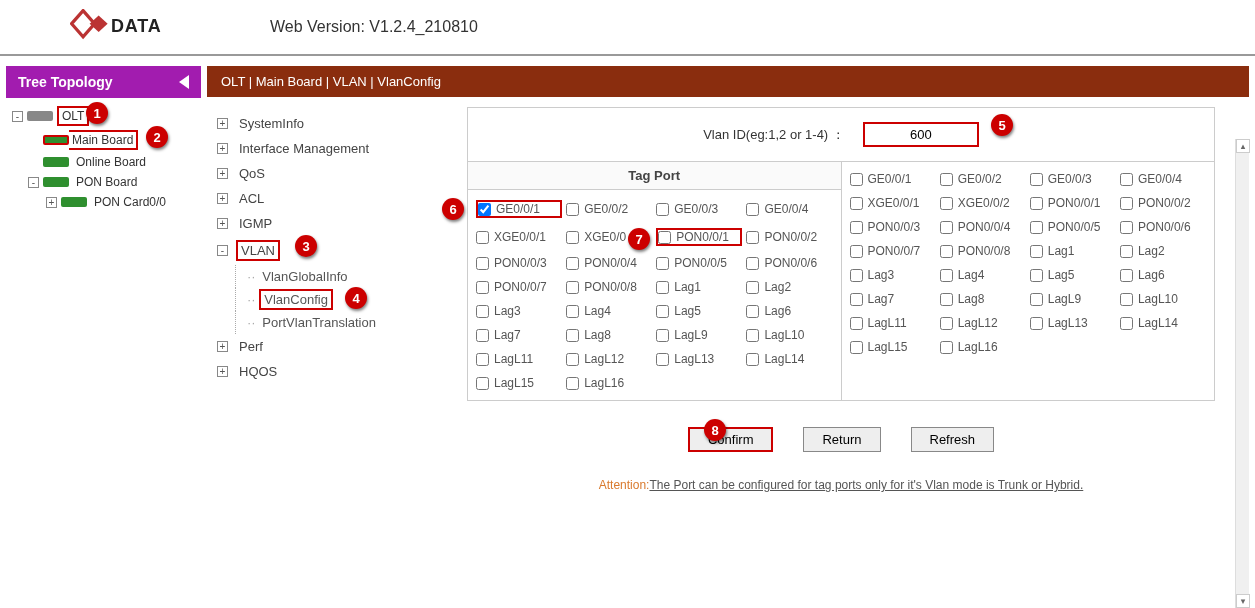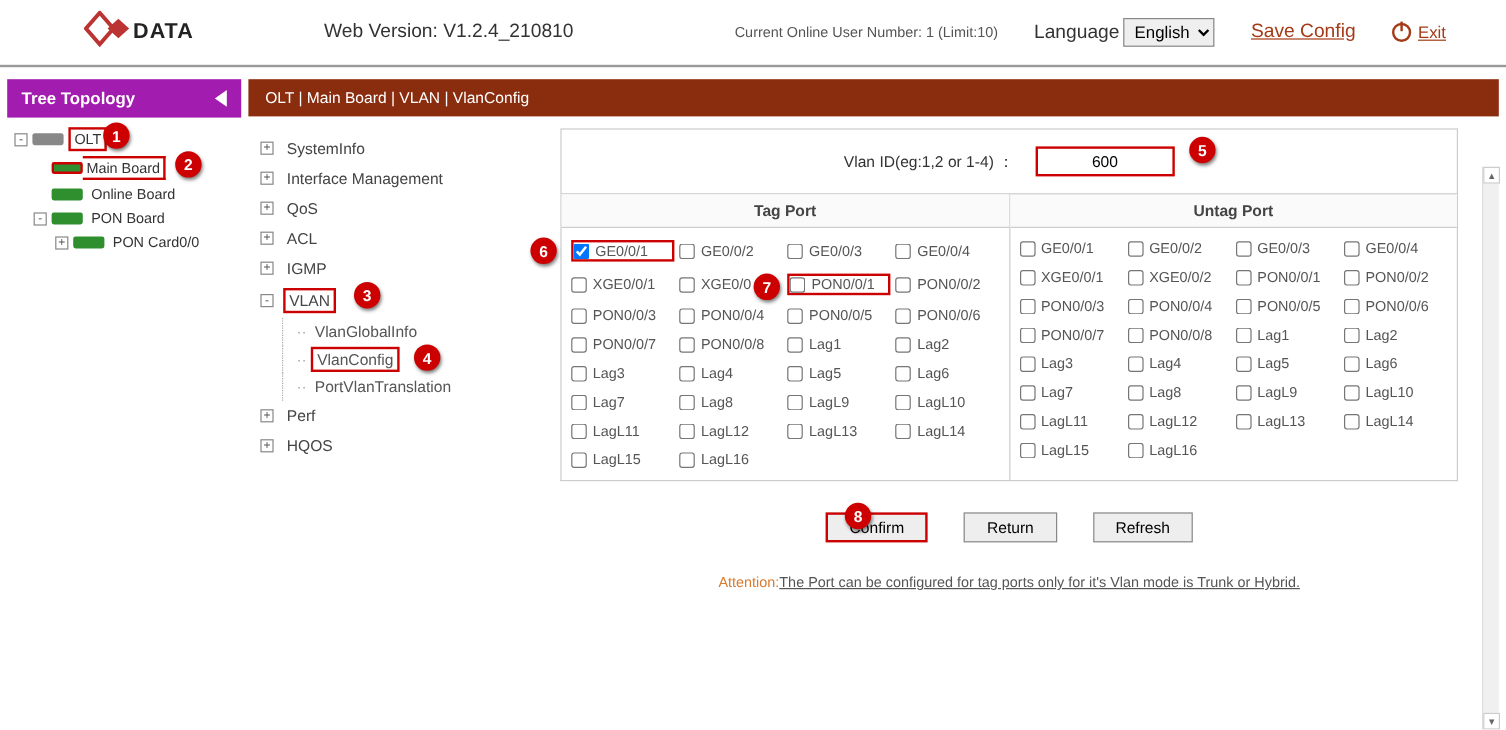--- a/index.html
+++ b/index.html
@@ -83,34 +83,20 @@
 
 <div class="topbar">
   <div class="logo">
     <svg viewBox="0 0 180 44">
       <polygon points="16,2 30,18 16,34 2,18" fill="#fff" stroke="#b33" stroke-width="4"></polygon>
       <polygon points="35,8 46,18 35,28 24,18" fill="#b33"></polygon>
       <text x="50" y="28" font-family="Arial Black, Arial" font-size="22" font-weight="900" fill="#222" letter-spacing="1">DATA</text>
     </svg>
   </div>
   <div class="ver">Web Version: V1.2.4_210810</div>
-  <div class="top-right">
-    <span class="online">Current Online User Number: 1 (Limit:10)</span>
-    <span>
-      <span class="lang-label">Language</span>
-      <select class="lang">
-        <option>English</option>
-      </select>
-    </span>
-    <span class="save-link">Save Config</span>
-    <span class="exit-wrap">
-      <span class="power-icon"></span>
-      <span class="exit-link">Exit</span>
-    </span>
-  </div>
 </div>
 
 <div class="body-row">
 
   <div class="col-tree">
     <div class="tree-hdr">
       <span>Tree Topology</span>
       <span class="tri"></span>
     </div>
     <div class="tree-body" style="position:relative;">
@@ -328,21 +314,20 @@
                     <span class="pl">LagL16</span>
                   </label>
                   <div></div>
                   <div></div>
                 </div>
             <span class="badge" style="position:absolute; left:-26px; top:36px;">6</span>
             <span class="badge" style="position:absolute; left:160px; top:66px;">7</span>
           </div>
 
           <div class="port-panel">
-            <div class="port-hdr">Untag Port</div>
             <div class="port-grid" id="untag-grid">
                   <label class="pc">
                     <input type="checkbox" style="">
                     <span class="pl">GE0/0/1</span>
                   </label>
                   <label class="pc">
                     <input type="checkbox" style="">
                     <span class="pl">GE0/0/2</span>
                   </label>
                   <label class="pc">

